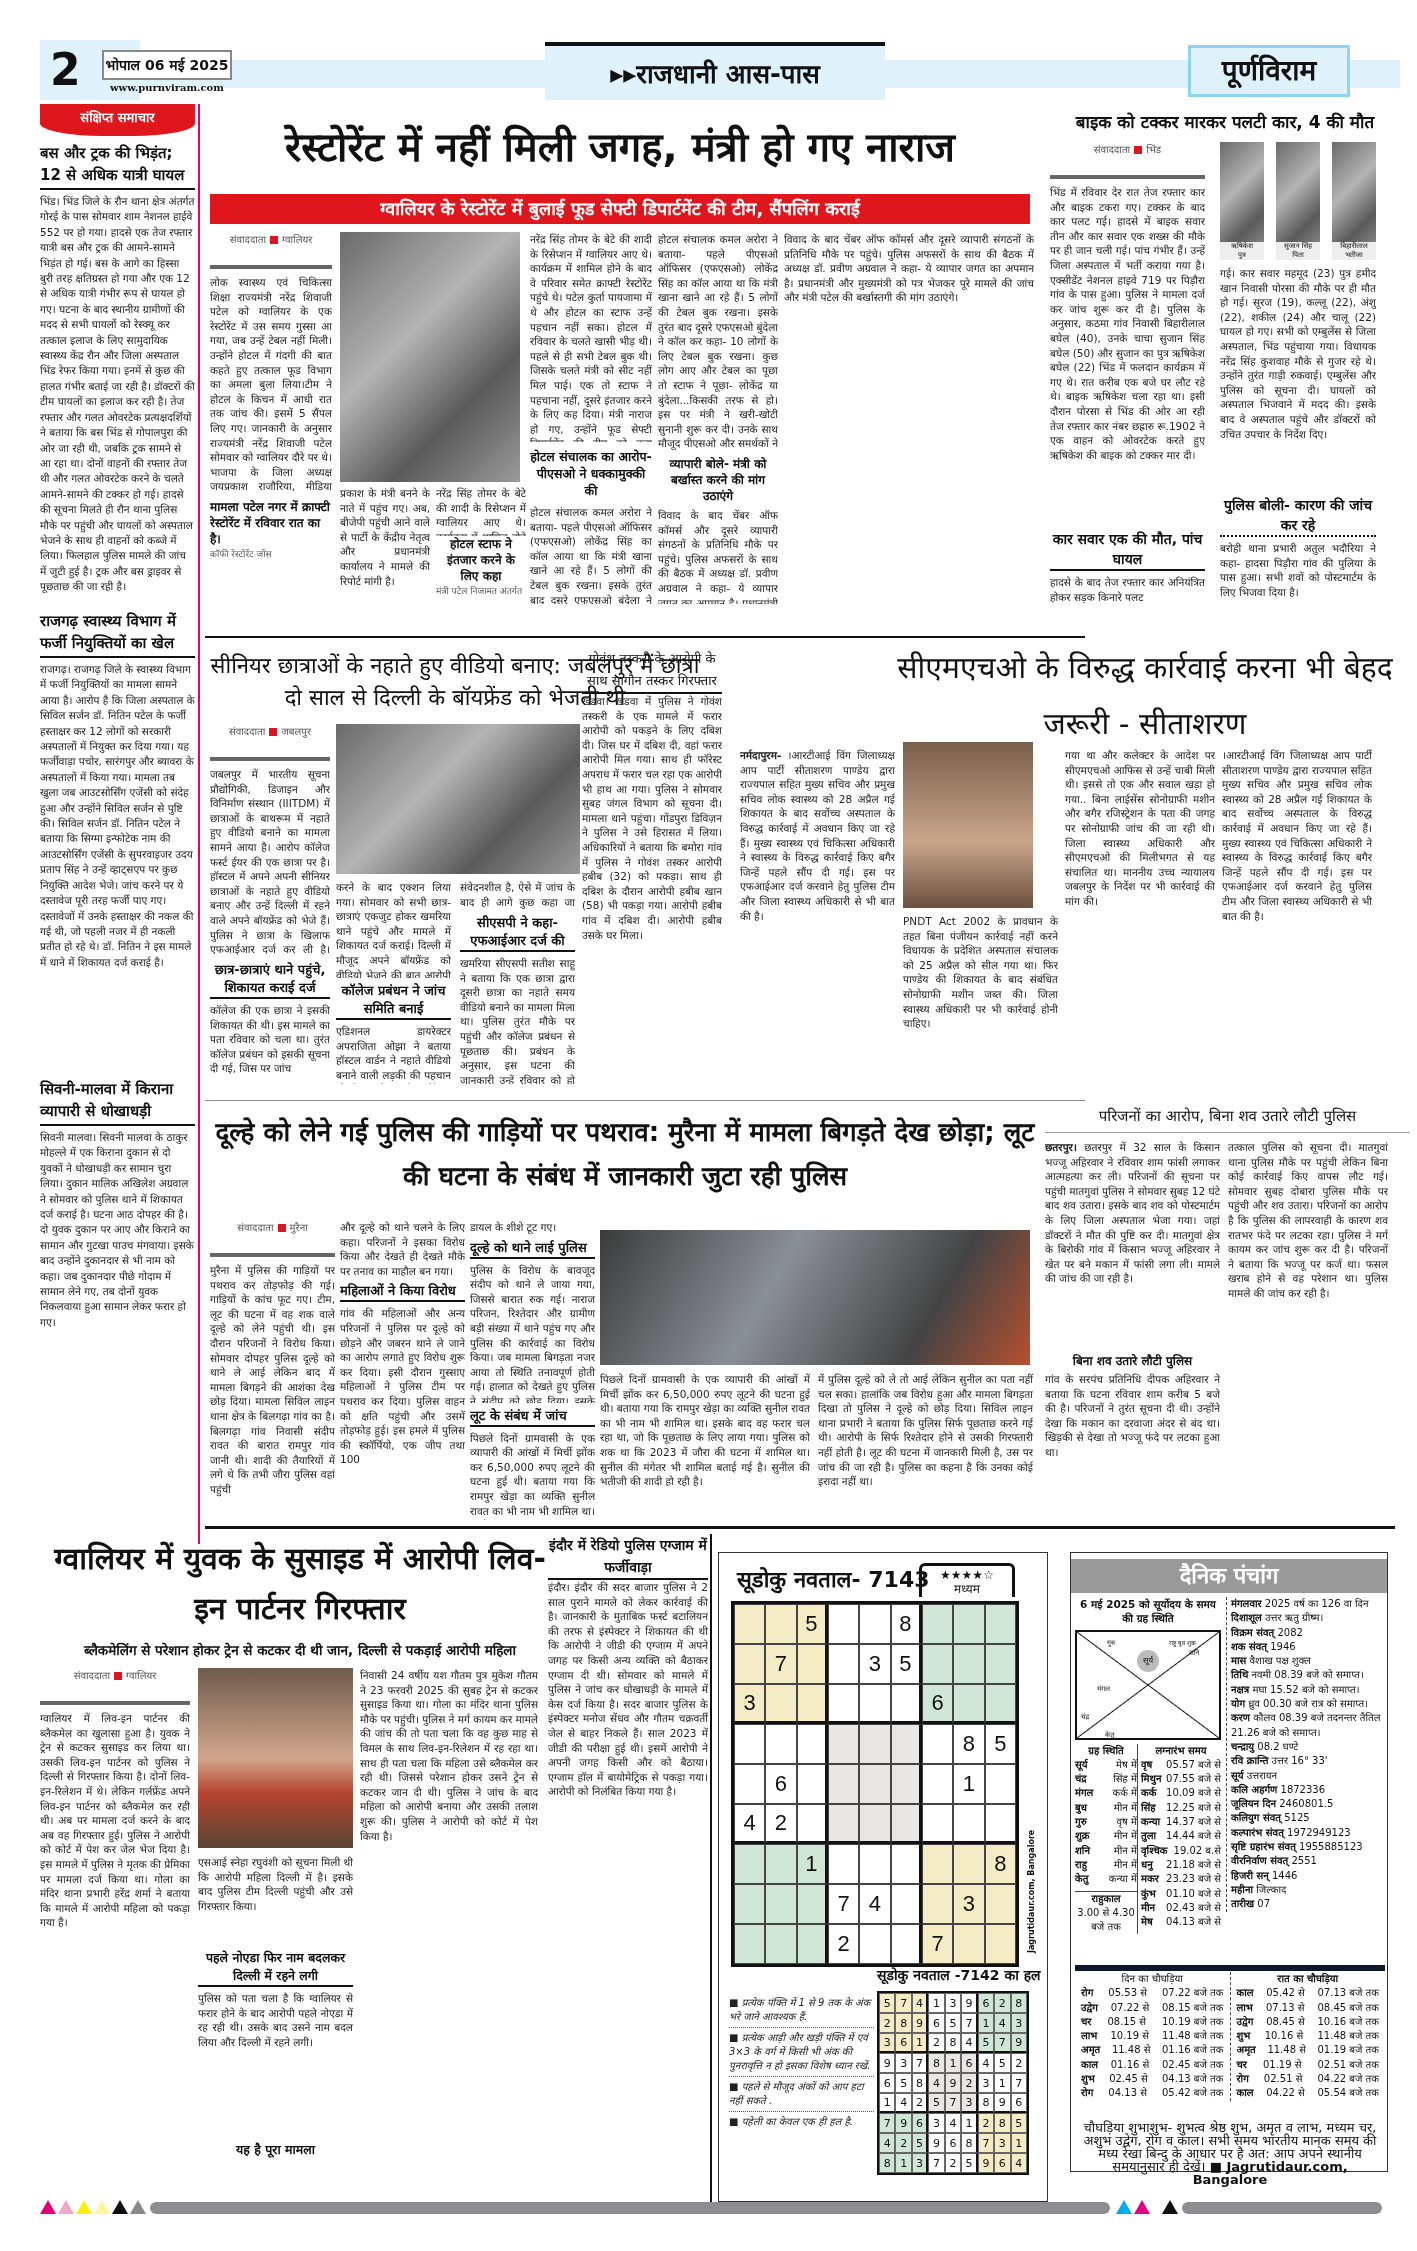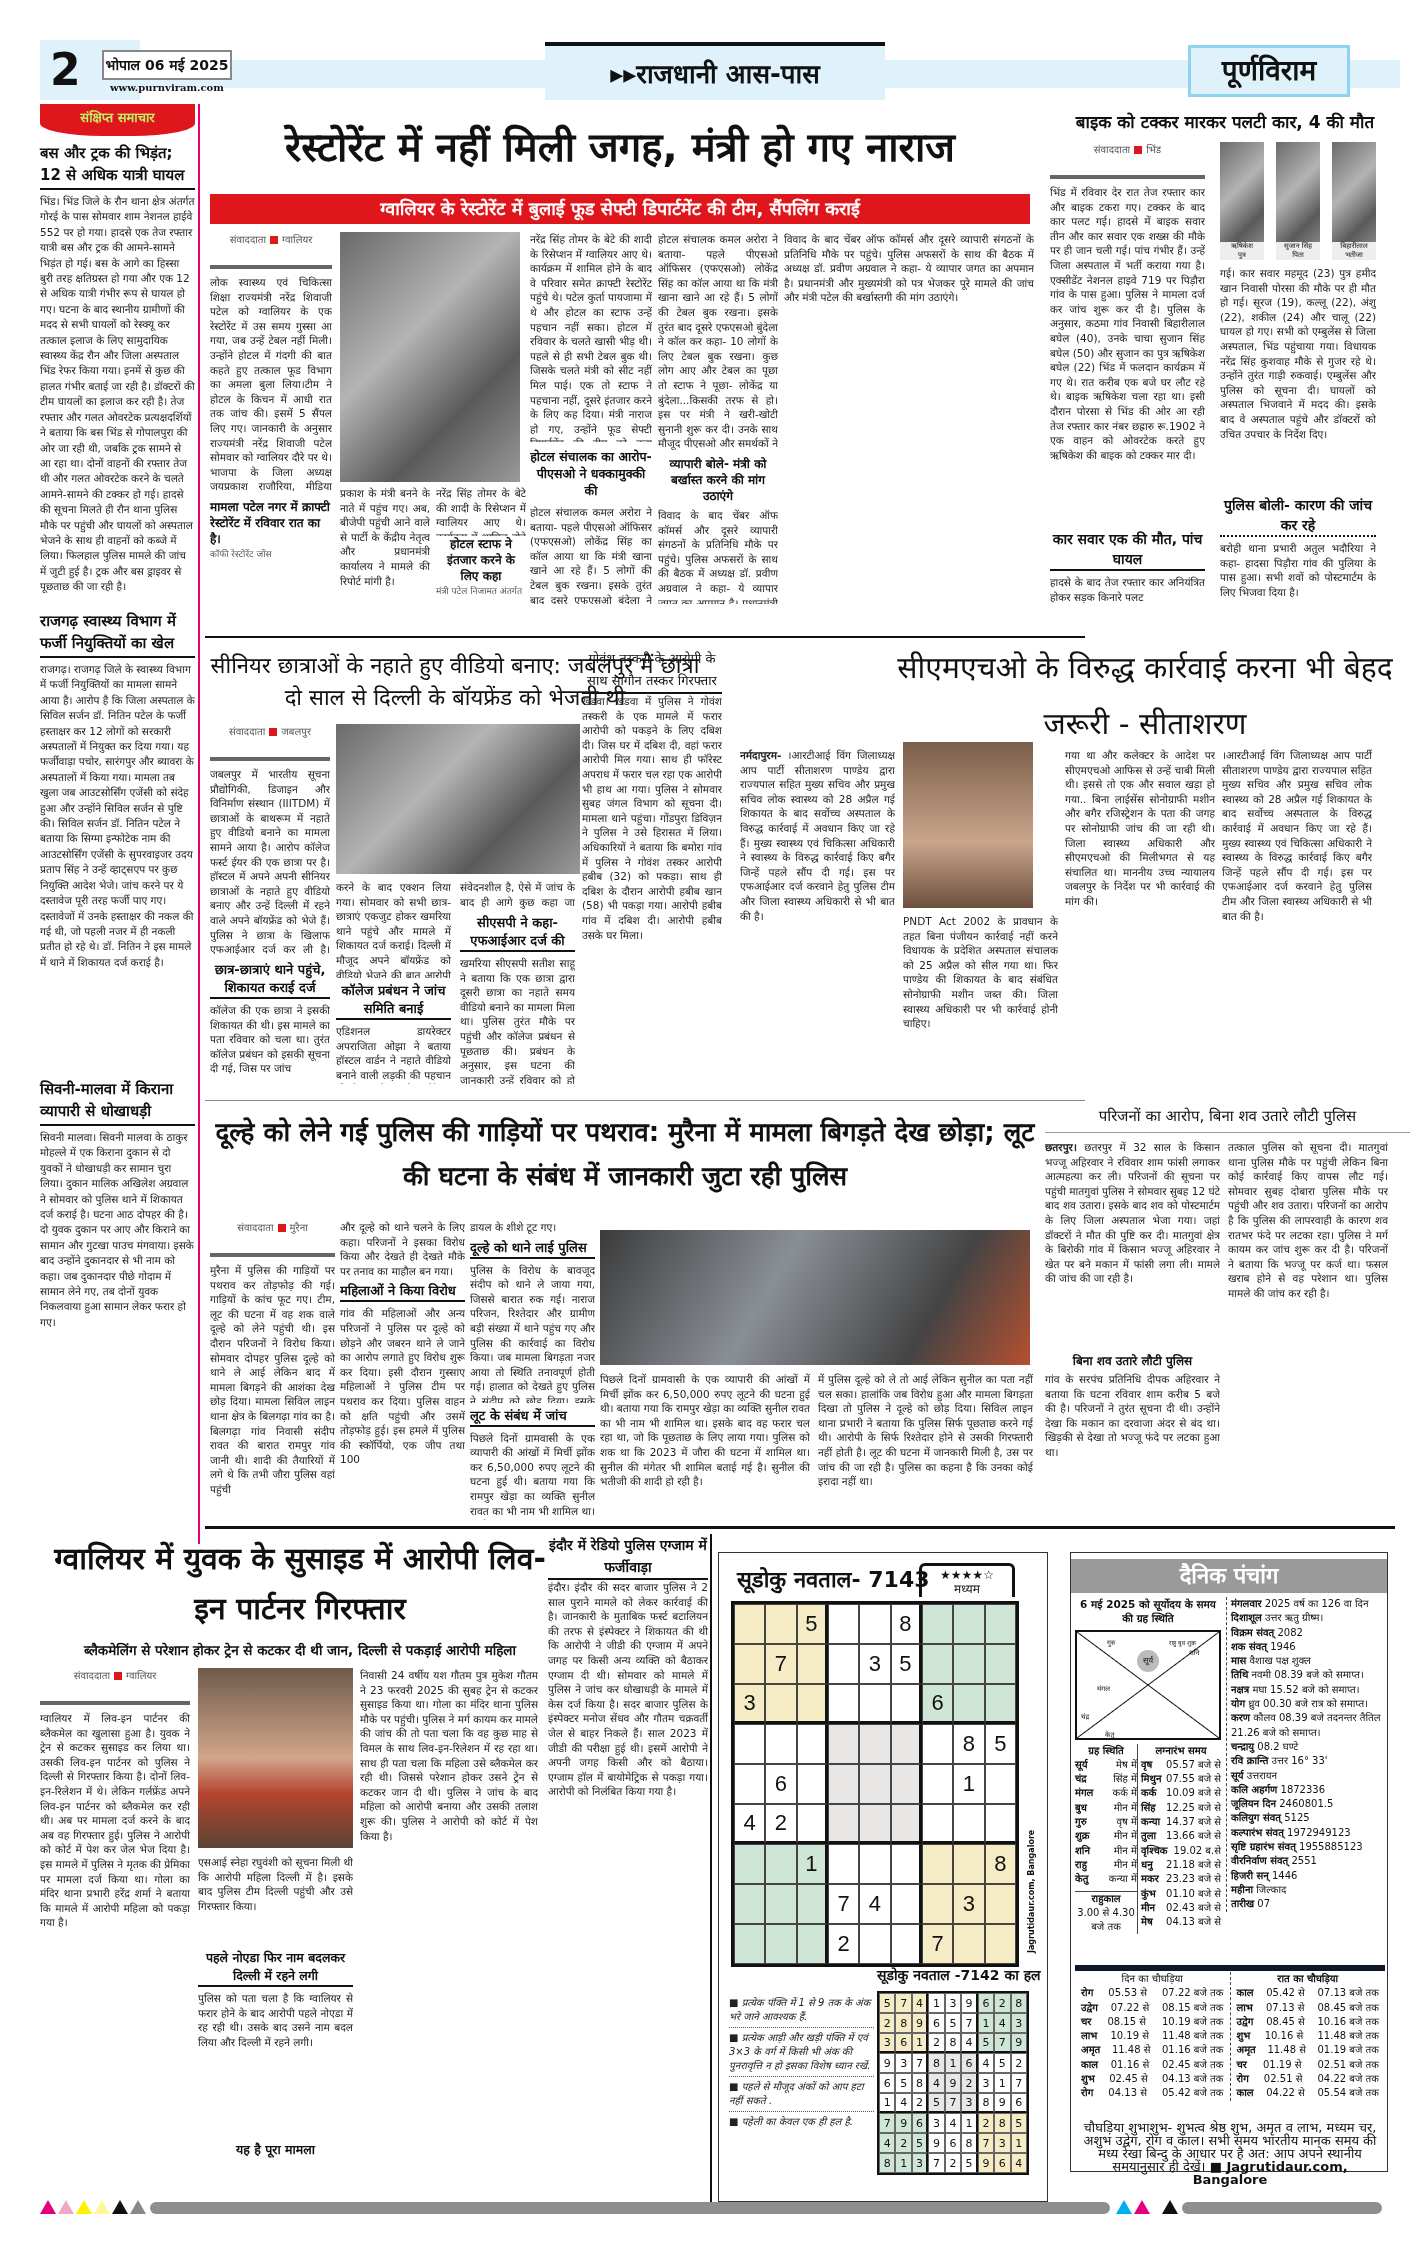--- a/index.html
+++ b/index.html
@@ -15,21 +15,21 @@
   
   .mast-band { position: absolute; left: 40px; top: 60px; width: 1360px; height: 28px; background: #dff2fb; }
   .page-no { position: absolute; left: 40px; top: 40px; width: 100px; height: 60px; background: #dff2fb; font-size: 44px; font-weight: bold; line-height: 60px; padding-left: 10px; }
   .date-box { position: absolute; left: 102px; top: 50px; width: 130px; height: 30px; border: 2px solid #888; background: #fff; font-size: 14px; font-weight: bold; text-align: center; line-height: 26px; }
   .site { position: absolute; left: 110px; top: 82px; font-size: 10px; font-family: "DejaVu Serif", serif; font-weight: bold; }
   .sec-tab { position: absolute; left: 545px; top: 42px; width: 340px; height: 58px; background: #dff2fb; border-top: 4px solid #111; text-align: center; font-size: 26px; font-weight: bold; line-height: 56px; }
   .brand { position: absolute; left: 1188px; top: 45px; width: 162px; height: 52px; background: #dff2fb; border: 3px solid #8fd3f0; font-size: 28px; font-weight: bold; text-align: center; line-height: 46px; }
 
   
   .left-col { position: absolute; left: 40px; top: 104px; width: 155px; }
-  .samachar { background: #e0161d; color: #bef264; font-size: 13px; font-weight: bold; text-align: center; padding: 4px 8px 10px; border-radius: 0 0 40% 40%; }
+  .samachar { background: #e0161d; color: #ffffff; font-size: 13px; font-weight: bold; text-align: center; padding: 4px 8px 10px; border-radius: 0 0 40% 40%; }
   .left-hed { font-size: 15px; font-weight: bold; line-height: 22px; margin: 6px 0 4px; border-bottom: 2px solid #111; padding-bottom: 2px; }
   .left-body { font-size: 10.5px; line-height: 15.4px; color: #222; }
   .pink-rule { position: absolute; left: 198px; top: 104px; width: 2px; height: 1440px; background: #e4007c; }
 
   .red-banner { position: absolute; left: 210px; top: 194px; width: 820px; height: 30px; background: #e0161d; color: #fff; font-size: 18px; font-weight: bold; text-align: center; line-height: 30px; }
 
   .sudoku-wrap { position: absolute; left: 718px; top: 1552px; width: 330px; height: 650px; border: 1px solid #333; }
   .sd-title { position: absolute; left: 18px; top: 10px; font-size: 22px; font-weight: bold; }
   .sd-level { position: absolute; left: 200px; top: 10px; width: 96px; height: 34px; border: 3px solid #111; border-bottom: none; border-radius: 6px 6px 0 0; text-align: center; font-size: 12px; line-height: 14px; padding-top: 2px; }
   .sd-grid { position: absolute; left: 12px; top: 48px; width: 288px; border: 3px solid #111; display: grid; grid-template-columns: repeat(9, 1fr); }
@@ -512,21 +512,21 @@
             <div class="tbl-row">
               <span class="b">सिंह</span>
               <span>12.25 बजे से</span>
             </div>
             <div class="tbl-row">
               <span class="b">कन्या</span>
               <span>14.37 बजे से</span>
             </div>
             <div class="tbl-row">
               <span class="b">तुला</span>
-              <span>13.66 बजे से</span>
+              <span>14.44 बजे से</span>
             </div>
             <div class="tbl-row">
               <span class="b">वृश्चिक</span>
               <span>19.02 ब.से</span>
             </div>
             <div class="tbl-row">
               <span class="b">धनु</span>
               <span>21.18 बजे से</span>
             </div>
             <div class="tbl-row">

